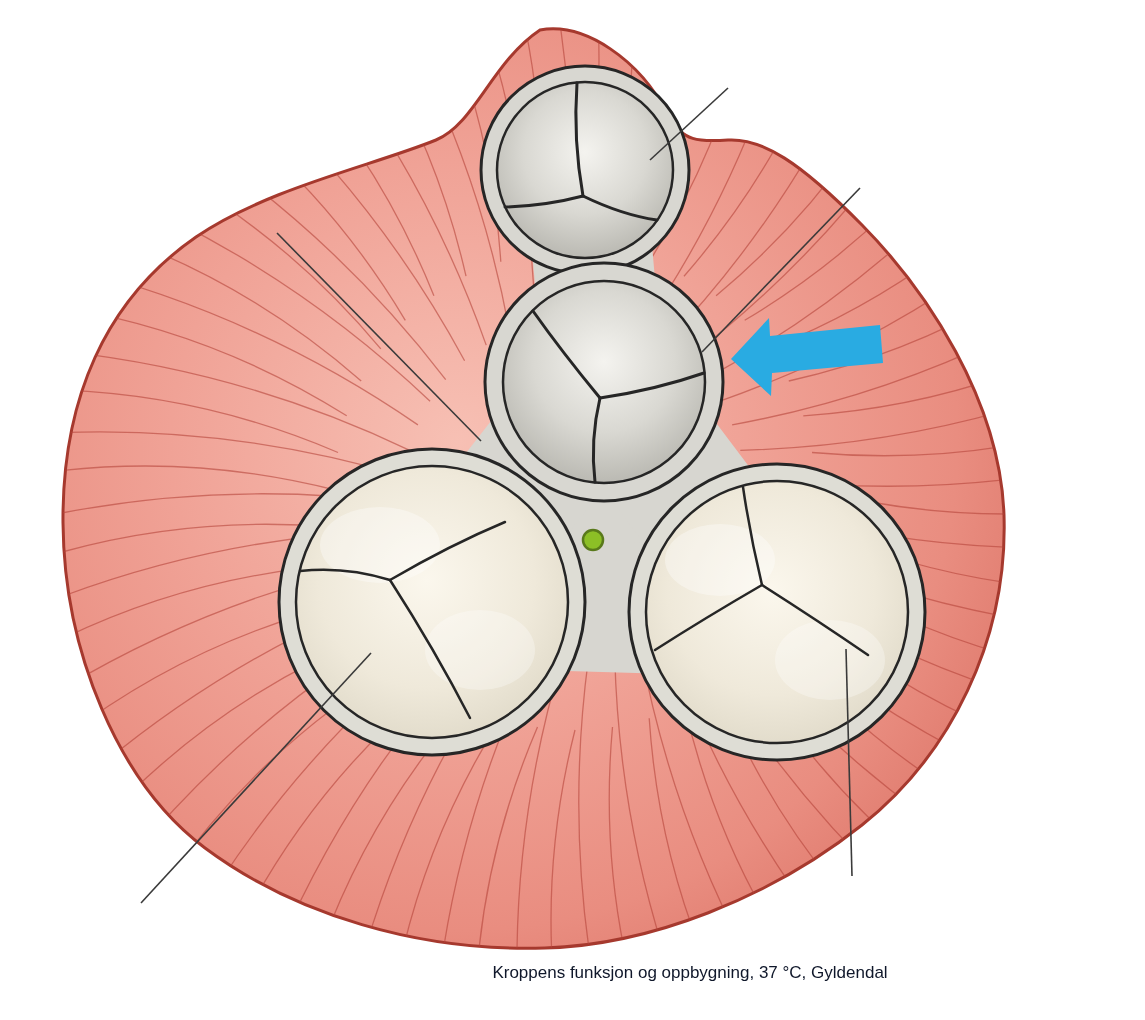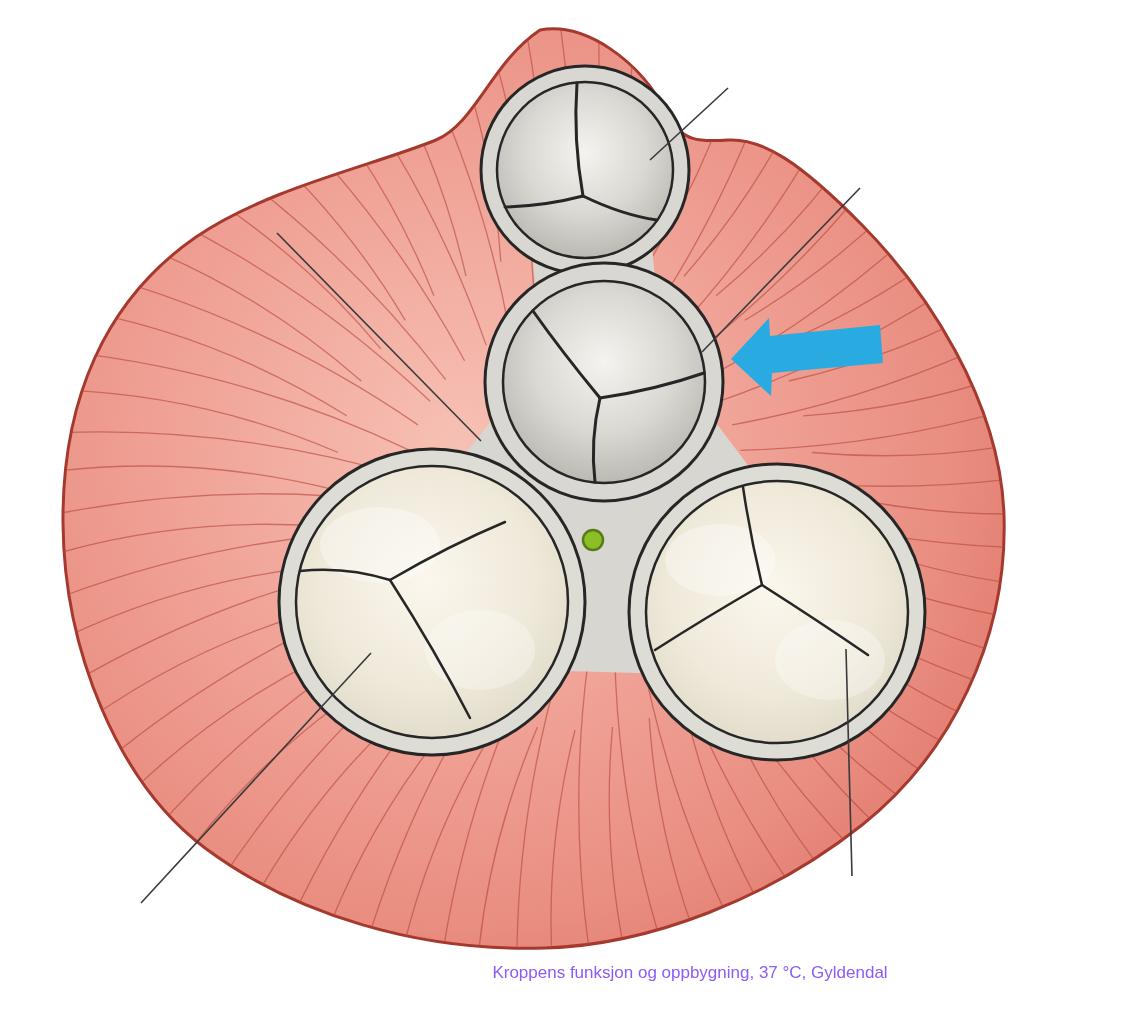--- a/index.html
+++ b/index.html
@@ -11,21 +11,21 @@
     font-family: "Liberation Sans", sans-serif;
     overflow: hidden;
   }
   #stage svg { position: absolute; top: 0; left: 0; }
   .caption {
     position: absolute;
     top: 963px;
     left: 690px;
     transform: translateX(-50%);
     font-size: 17px;
-    color: #8b5cf6;
+    color: #0f172a;
     white-space: nowrap;
   }
   .striations path { fill: none; stroke: #b5453a; stroke-width: 1.3; opacity: 0.6; }
   .seam { fill: none; stroke: #262626; stroke-linecap: round; }
   .leader { fill: none; stroke: #3a3a3a; stroke-width: 1.6; }
 </style>
 </head>
 <body>
 
 <div id="stage">

